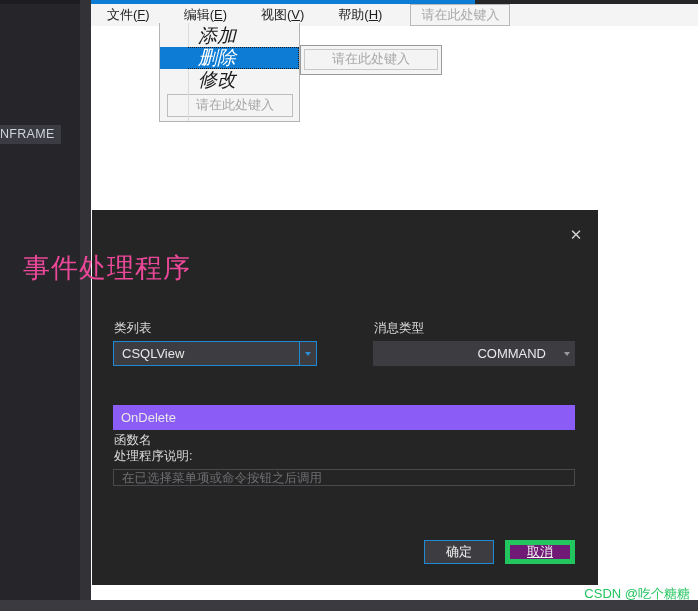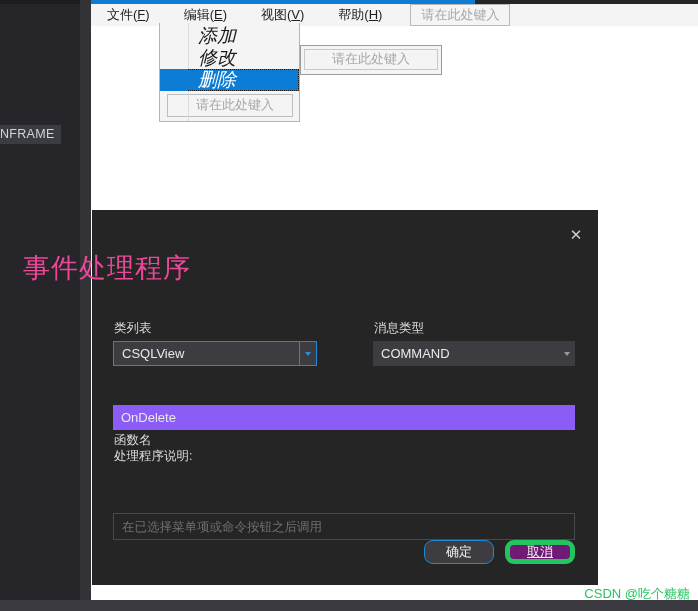--- a/index.html
+++ b/index.html
@@ -281,48 +281,46 @@
   }
   .text-input .val {
     font-size: 13px;
     color: #e8e8e8;
     padding-left: 8px;
     line-height: 16px;
   }
   
   .readonly-box {
     position: absolute;
-    height: 27px;
+    height: 17px;
     background: #252526;
     border: 1px solid #4a4a4e;
     box-sizing: border-box;
     display: flex;
     align-items: center;
-    margin-top: 44px;
   }
   .readonly-box .val {
     font-size: 12.5px;
     color: #6f6f73;
     padding-left: 8px;
     line-height: 16px;
     white-space: nowrap;
   }
 
   
   .dlg-btn {
     position: absolute;
     width: 70px; height: 24px;
     display: flex;
     align-items: center;
     justify-content: center;
     font-size: 13px;
     line-height: 16px;
     box-sizing: border-box;
     cursor: pointer;
-    border-radius: 9px;
   }
   .dlg-btn.primary {
     background: #3c3c41;
     border: 1.5px solid #1e8ad6;
     color: #f0f0f0;
   }
   .dlg-btn.secondary {
     background: #701a75;
     border: 5px solid #22c55e;
     color: #f0f0f0;
@@ -366,25 +364,25 @@
     <div class="menu-item"><span>编辑</span>(<span class="mnem">E</span>)</div>
     <div class="menu-item"><span>视图</span>(<span class="mnem">V</span>)</div>
     <div class="menu-item"><span>帮助</span>(<span class="mnem">H</span>)</div>
     <div class="ghost-box">请在此处键入</div>
   </div>
 
   <div class="dropdown">
     <div class="dd-item">
       <span>添加</span>
     </div>
+    <div class="dd-item selected">
+      <span style="position:relative;z-index:2">删除</span>
+    </div>
     <div class="dd-item">
       <span>修改</span>
-    </div>
-    <div class="dd-item selected">
-      <span style="position:relative;z-index:2">删除</span>
     </div>
     <div class="dd-ghost">请在此处键入</div>
   </div>
 
   <div class="submenu-ghost">
     <div class="inner">请在此处键入</div>
   </div>
 
   <div class="dialog">
     <div class="dialog-close">✕</div>
@@ -394,21 +392,21 @@
 
   <div class="field-label" style="left:114px; top:320px;">类列表</div>
   <div class="combo focused" style="left:113px; top:341px; width:204px;">
     <div class="combo-text">CSQLView</div>
     <div class="arrow-btn">
         <span class="caret"></span>
       </div>
   </div>
 
   <div class="field-label" style="left:374px; top:320px;">消息类型</div>
-  <div class="combo" style="left:373px; top:341px; width:202px;">
+  <div class="combo" style="left:373px; top:341px; width:202px;text-align:right;">
     <div class="combo-text">COMMAND</div>
     <div class="arrow-btn">
         <span class="caret"></span>
       </div>
   </div>
 
   <div class="field-label" style="left:114px; top:384px;margin-top:48px;">函数名</div>
   <div class="text-input" style="left:113px; top:405px; width:462px;">
     <div class="val">OnDelete</div>
   </div>

